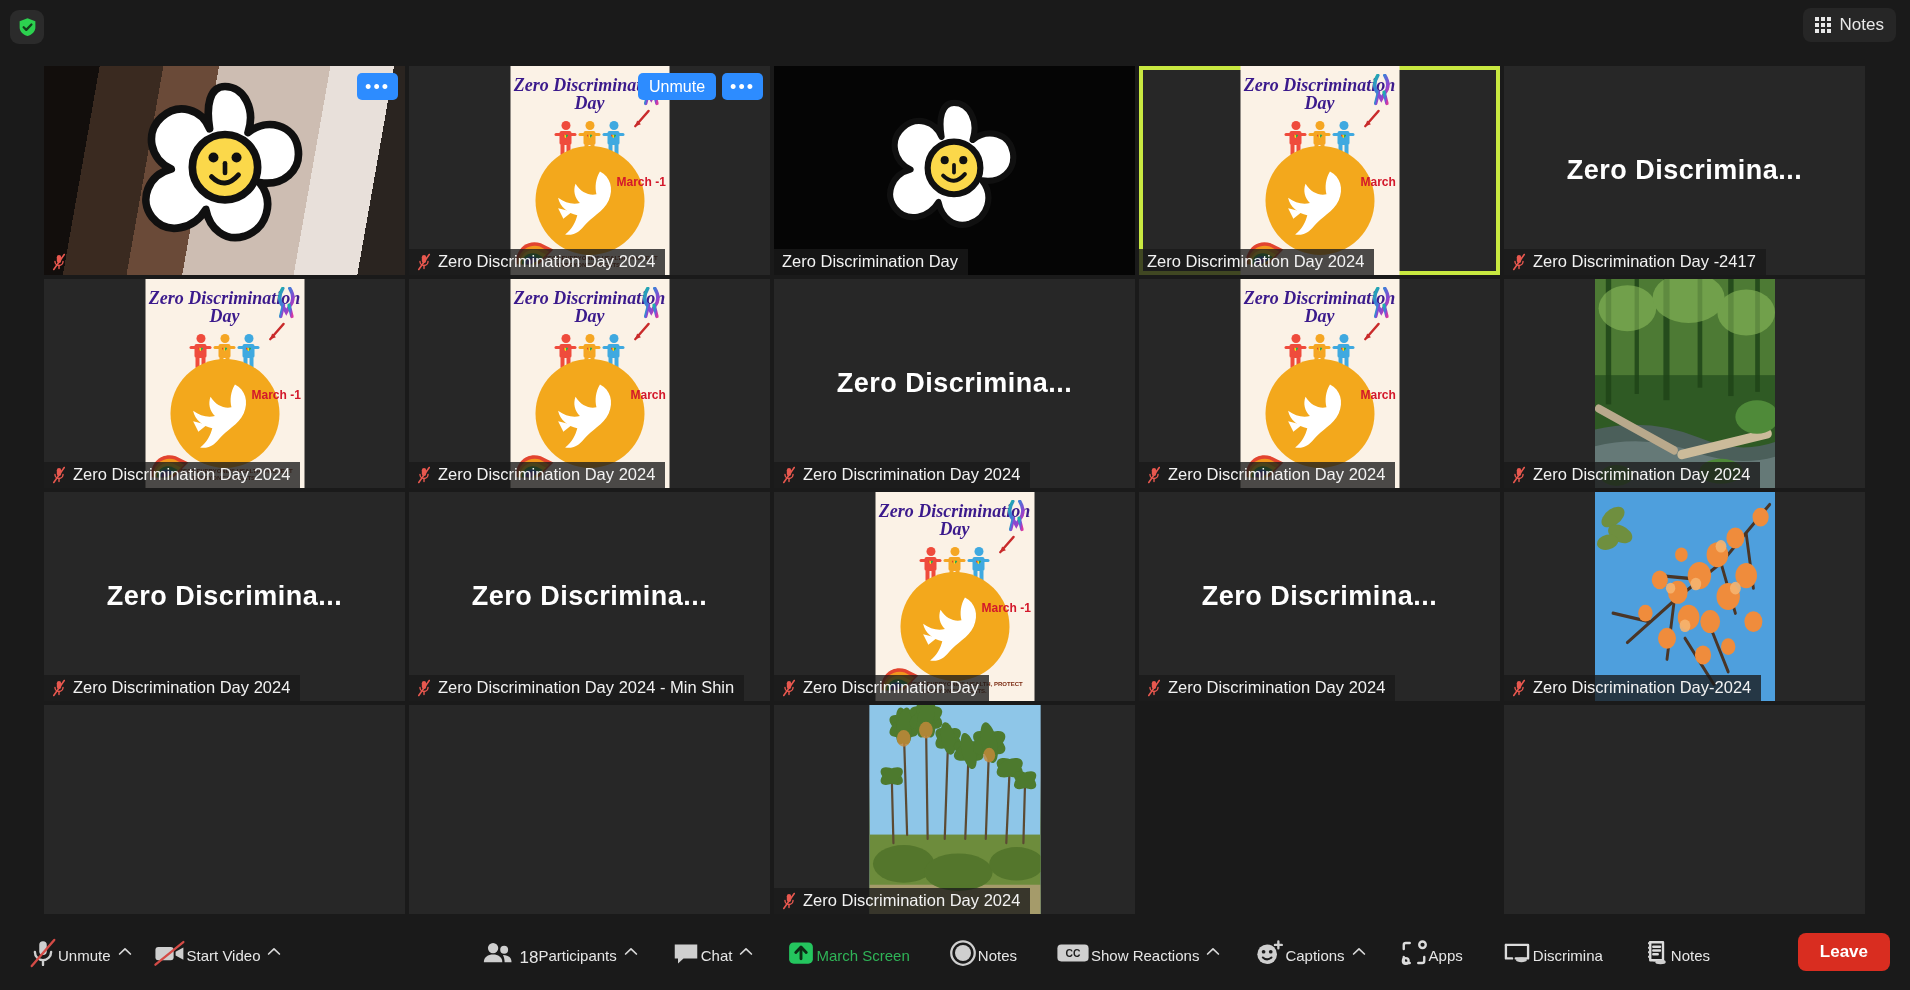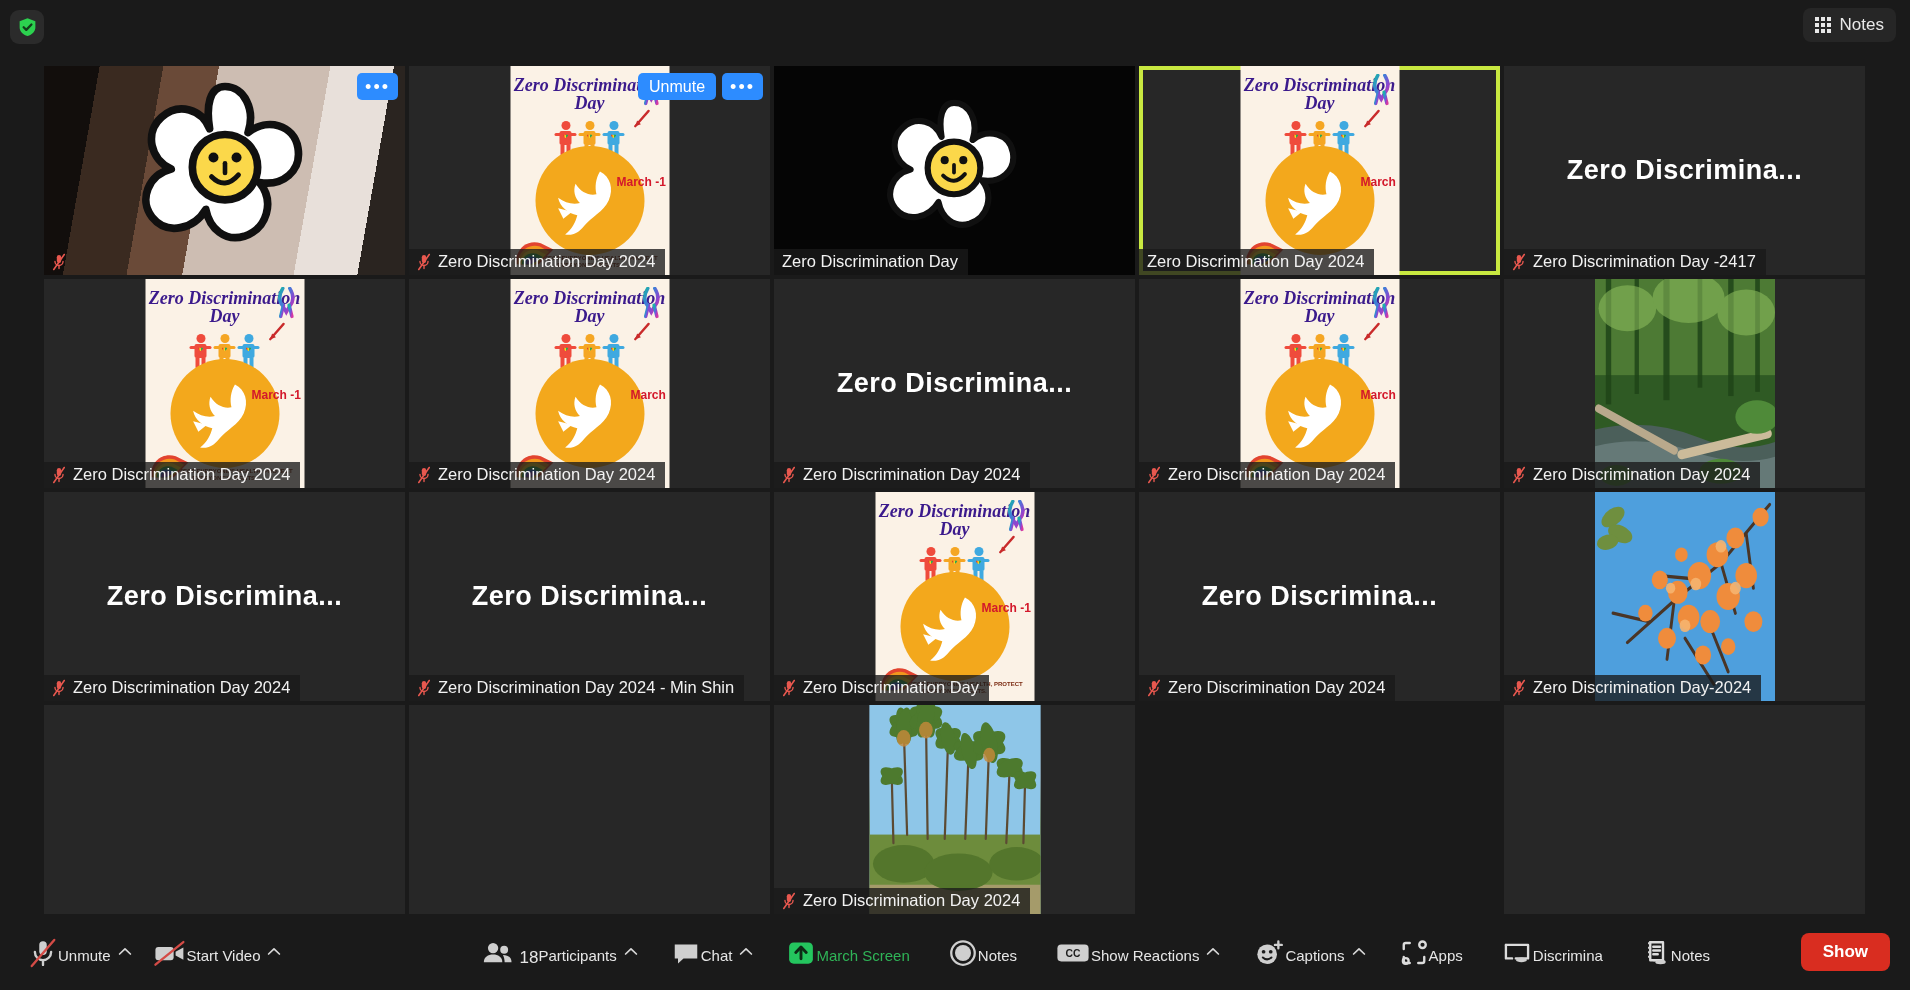--- a/index.html
+++ b/index.html
@@ -1233,14 +1233,14 @@
         <path d="M9.8 7 h5.4 M9.8 10 h5.4 M9.8 13 h3.6" stroke="#dcdcdc" fill="none" stroke-width="1.9" stroke-linecap="round" stroke-linejoin="round"></path>
         <ellipse cx="15.6" cy="19.2" rx="4.2" ry="1.8" fill="#cfcfcf"></ellipse>
         <path d="M6.4 3.4 v14.4" stroke="#cfcfcf" stroke-width="1.6" fill="none" stroke-dasharray="1.6 2"></path>
             </svg>
 
          </div>
          <div class="tb-label">Notes</div>
        </div>
       </div>
     </div>
-  <div class="leave-btn">Show</div>
+  <div class="leave-btn">Leave</div>
 </div>
 
 </body></html>

